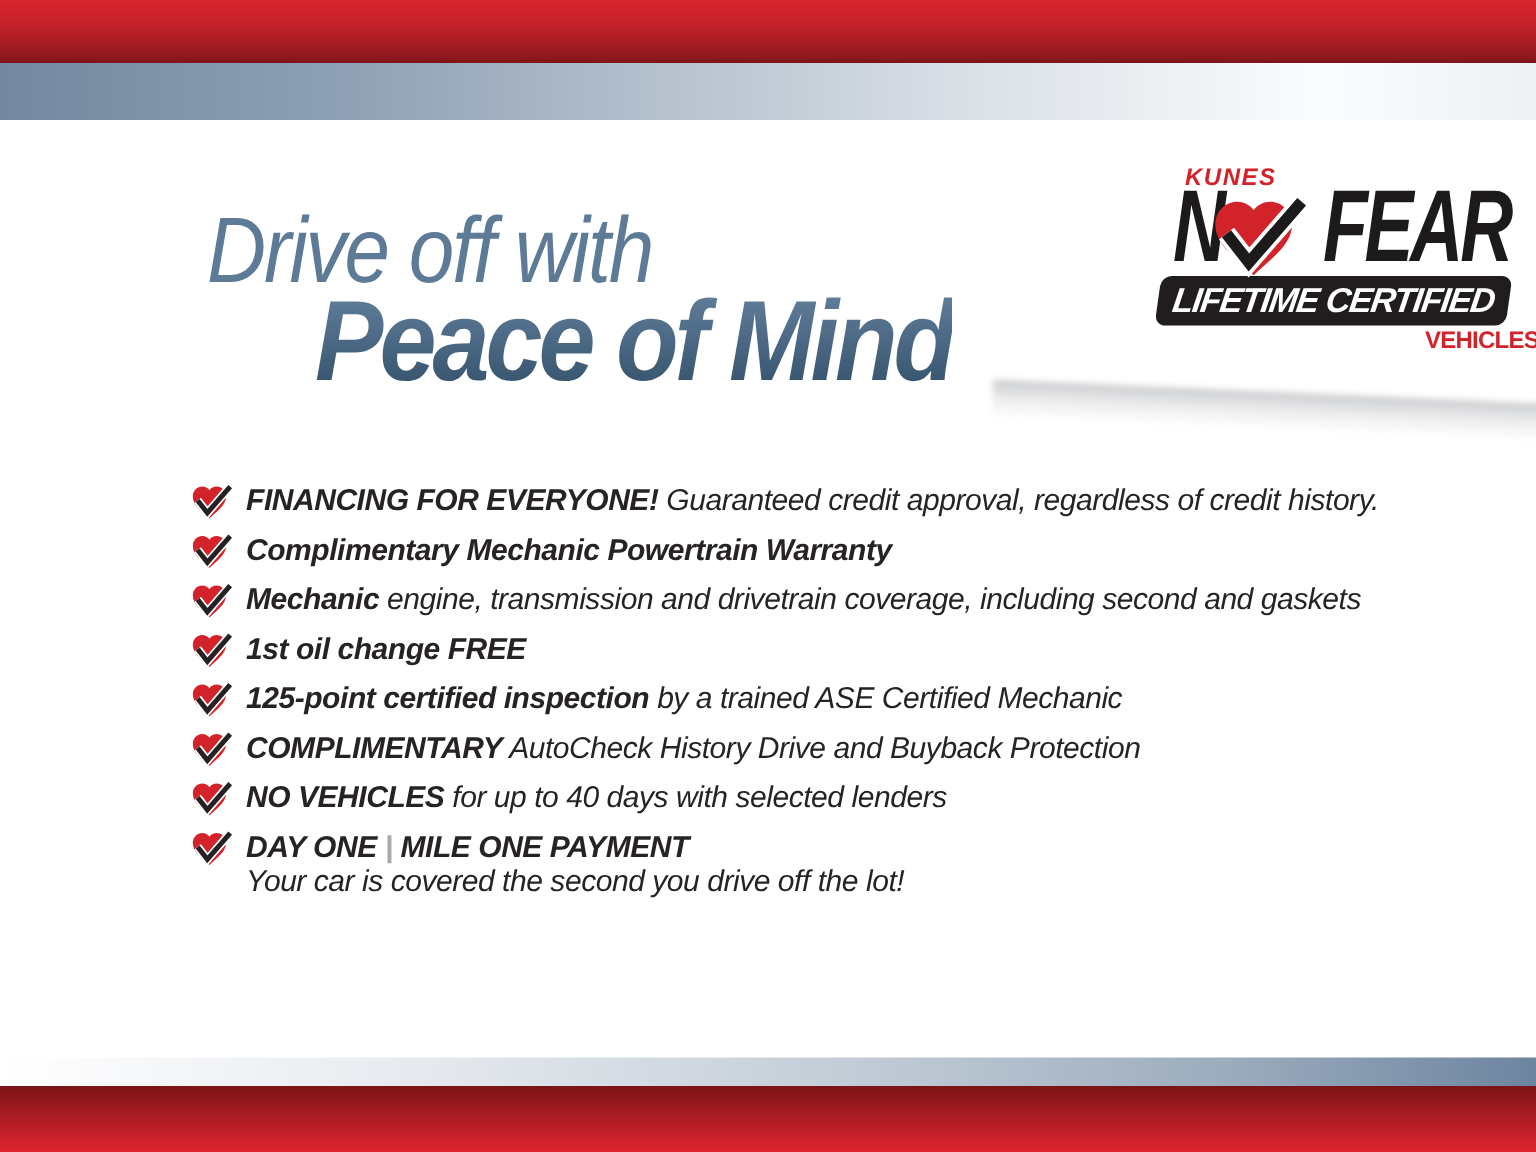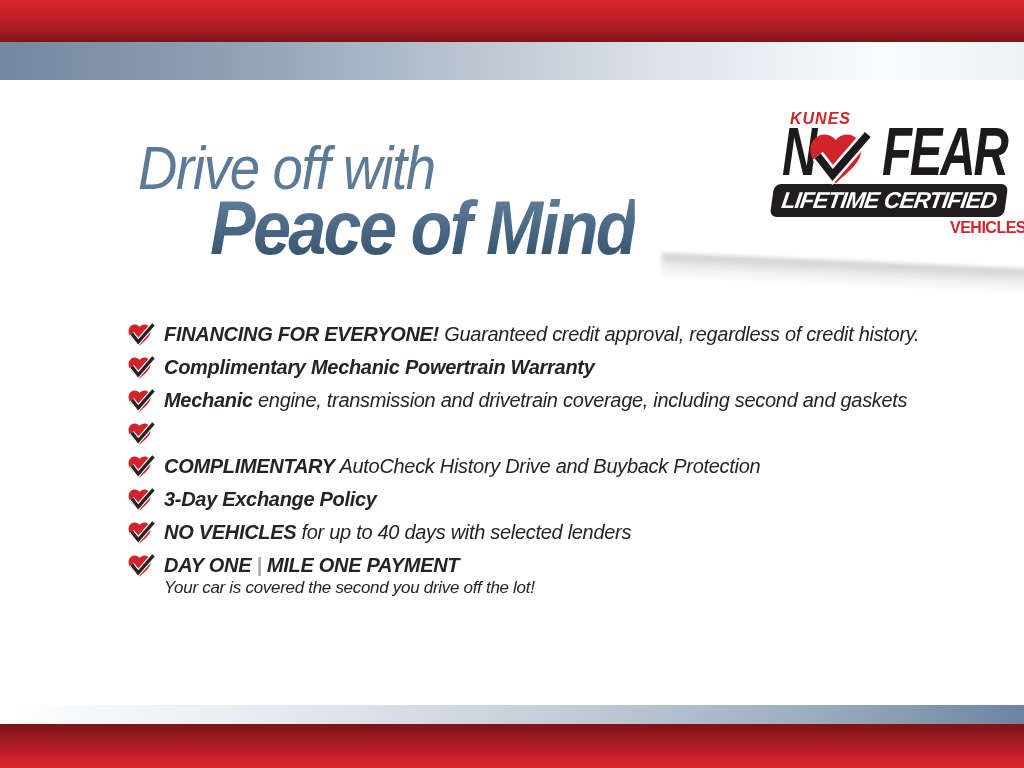--- a/index.html
+++ b/index.html
@@ -53,21 +53,21 @@
 
   
   .benefits{position:absolute;left:115px;top:311px;width:880px;margin:12px;padding:0;list-style:none;}
   .benefit{display:flex;align-items:flex-start;margin:0 0 9px 0;}
   .benefit svg{width:28px;height:24px;flex:none;margin:0 9px 0 0;overflow:visible;}
   .btext{color:#272324;font-style:italic;}
   .bline{font-size:20px;line-height:23px;white-space:nowrap;letter-spacing:-0.3px;}
   .seg-bold{font-weight:bold;}
   .seg-regular{font-weight:normal;}
   .seg-sep{font-weight:bold;color:#a7a9ab;}
-  .bsub{font-size:17px;line-height:22px;font-weight:normal;letter-spacing:-0.3px;white-space:nowrap;}
+  .bsub{font-size:20px;line-height:22px;font-weight:normal;letter-spacing:-0.3px;white-space:nowrap;}
 </style>
 </head>
 <body>
 
 <div class="page">
 
   <div class="bar-top-red"></div>
   <div class="bar-top-gray"></div>
 
   <div class="headline-l1">Drive off with</div>
@@ -120,39 +120,42 @@
         <div class="btext">
           <div class="bline"><span class="seg-bold">Mechanic</span><span class="seg-regular"> engine, transmission and drivetrain coverage, including second and gaskets</span></div>
         </div>
       </li>
       <li class="benefit">
         <svg viewBox="0 0 30 26" xmlns="http://www.w3.org/2000/svg" overflow="visible">
     <path d="M13.5 24.5 C8.6 19.6 1.5 15.1 1.5 8.6 C1.5 4.4 4.8 1.5 8.3 1.5 C10.4 1.5 12.3 2.5 13.5 4.1 C14.7 2.5 16.6 1.5 18.7 1.5 C22.2 1.5 25.5 4.4 25.5 8.6 C25.5 15.1 18.4 19.6 13.5 24.5 Z" fill="#d2232a"></path>
     <path d="M5 11.5 L12 20.5 L28.5 1.5" fill="none" stroke="#ffffff" stroke-width="6"></path>
     <path d="M5 11.5 L12 20.5 L28.5 1.5" fill="none" stroke="#262223" stroke-width="3.6"></path>
   </svg>
+        <div class="btext">
+          <div class="bline"><span class="seg-bold">1st oil change FREE</span></div>
+        </div>
+      </li>
+      <li class="benefit">
+        <svg viewBox="0 0 30 26" xmlns="http://www.w3.org/2000/svg" overflow="visible">
+    <path d="M13.5 24.5 C8.6 19.6 1.5 15.1 1.5 8.6 C1.5 4.4 4.8 1.5 8.3 1.5 C10.4 1.5 12.3 2.5 13.5 4.1 C14.7 2.5 16.6 1.5 18.7 1.5 C22.2 1.5 25.5 4.4 25.5 8.6 C25.5 15.1 18.4 19.6 13.5 24.5 Z" fill="#d2232a"></path>
+    <path d="M5 11.5 L12 20.5 L28.5 1.5" fill="none" stroke="#ffffff" stroke-width="6"></path>
+    <path d="M5 11.5 L12 20.5 L28.5 1.5" fill="none" stroke="#262223" stroke-width="3.6"></path>
+  </svg>
+        <div class="btext">
+          <div class="bline"><span class="seg-bold">125-point certified inspection</span><span class="seg-regular"> by a trained ASE Certified Mechanic</span></div>
+        </div>
       </li>
       <li class="benefit">
         <svg viewBox="0 0 30 26" xmlns="http://www.w3.org/2000/svg" overflow="visible">
     <path d="M13.5 24.5 C8.6 19.6 1.5 15.1 1.5 8.6 C1.5 4.4 4.8 1.5 8.3 1.5 C10.4 1.5 12.3 2.5 13.5 4.1 C14.7 2.5 16.6 1.5 18.7 1.5 C22.2 1.5 25.5 4.4 25.5 8.6 C25.5 15.1 18.4 19.6 13.5 24.5 Z" fill="#d2232a"></path>
     <path d="M5 11.5 L12 20.5 L28.5 1.5" fill="none" stroke="#ffffff" stroke-width="6"></path>
     <path d="M5 11.5 L12 20.5 L28.5 1.5" fill="none" stroke="#262223" stroke-width="3.6"></path>
   </svg>
         <div class="btext">
           <div class="bline"><span class="seg-bold">COMPLIMENTARY</span><span class="seg-regular"> AutoCheck History Drive and Buyback Protection</span></div>
-        </div>
-      </li>
-      <li class="benefit">
-        <svg viewBox="0 0 30 26" xmlns="http://www.w3.org/2000/svg" overflow="visible">
-    <path d="M13.5 24.5 C8.6 19.6 1.5 15.1 1.5 8.6 C1.5 4.4 4.8 1.5 8.3 1.5 C10.4 1.5 12.3 2.5 13.5 4.1 C14.7 2.5 16.6 1.5 18.7 1.5 C22.2 1.5 25.5 4.4 25.5 8.6 C25.5 15.1 18.4 19.6 13.5 24.5 Z" fill="#d2232a"></path>
-    <path d="M5 11.5 L12 20.5 L28.5 1.5" fill="none" stroke="#ffffff" stroke-width="6"></path>
-    <path d="M5 11.5 L12 20.5 L28.5 1.5" fill="none" stroke="#262223" stroke-width="3.6"></path>
-  </svg>
-        <div class="btext">
-          <div class="bline"><span class="seg-bold">3-Day Exchange Policy</span></div>
         </div>
       </li>
       <li class="benefit">
         <svg viewBox="0 0 30 26" xmlns="http://www.w3.org/2000/svg" overflow="visible">
     <path d="M13.5 24.5 C8.6 19.6 1.5 15.1 1.5 8.6 C1.5 4.4 4.8 1.5 8.3 1.5 C10.4 1.5 12.3 2.5 13.5 4.1 C14.7 2.5 16.6 1.5 18.7 1.5 C22.2 1.5 25.5 4.4 25.5 8.6 C25.5 15.1 18.4 19.6 13.5 24.5 Z" fill="#d2232a"></path>
     <path d="M5 11.5 L12 20.5 L28.5 1.5" fill="none" stroke="#ffffff" stroke-width="6"></path>
     <path d="M5 11.5 L12 20.5 L28.5 1.5" fill="none" stroke="#262223" stroke-width="3.6"></path>
   </svg>
         <div class="btext">
           <div class="bline"><span class="seg-bold">NO VEHICLES</span><span class="seg-regular"> for up to 40 days with selected lenders</span></div>

